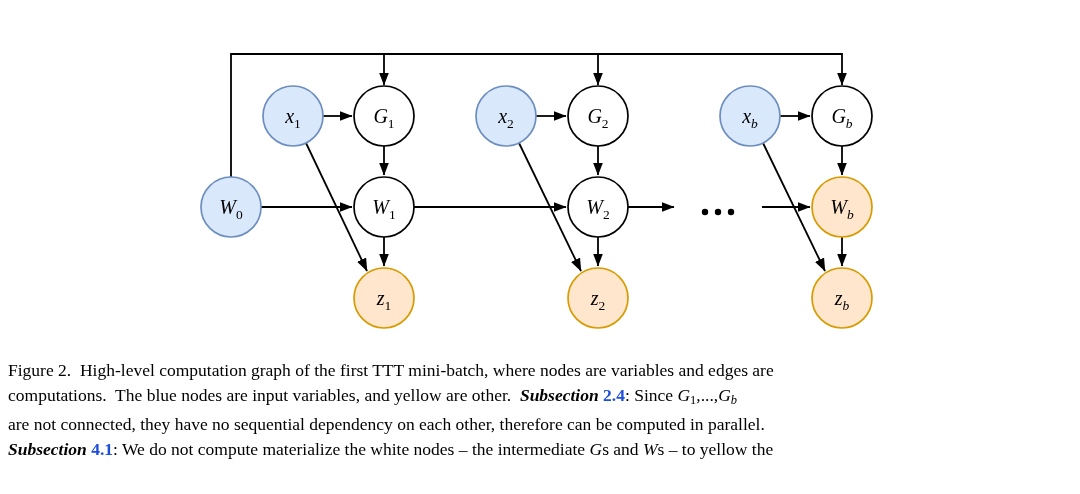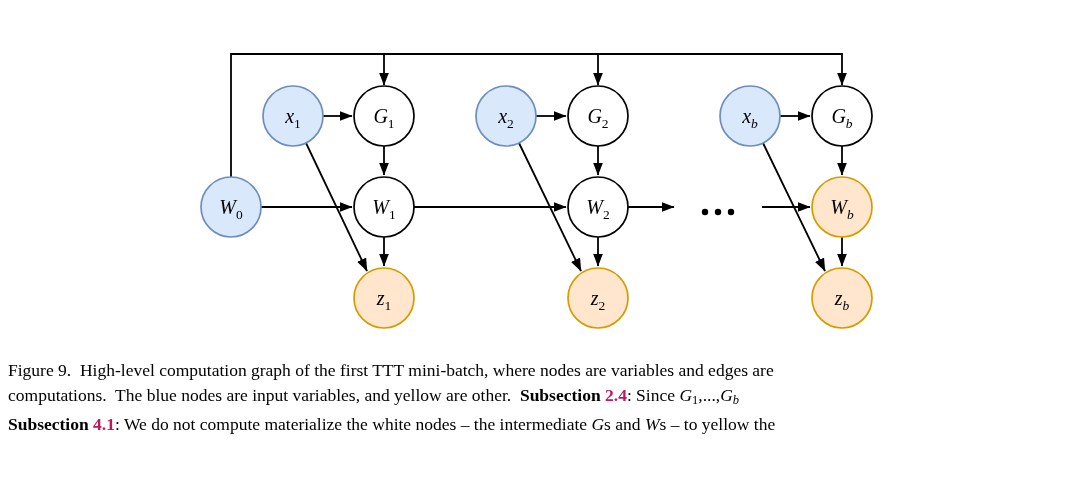--- a/index.html
+++ b/index.html
@@ -26,22 +26,22 @@
     left: 8px;
     top: 358px;
     width: 1070px;
     font-size: 17.5px;
     line-height: 24.6px;
     color: #000000;
   }
   .cap-line {
     white-space: pre;
   }
-  .seg-b  { font-weight: bold; }
-  .seg-bl { font-weight: bold; color: #be185d; }
+  .seg-b  { font-weight: bold; font-style: italic; }
+  .seg-bl { font-weight: bold; color: #1d4ed8; }
   .seg-i  { font-style: italic; }
   .seg-sub  { font-size: 12.5px; vertical-align: -3px; }
   .seg-is   { font-size: 12.5px; vertical-align: -3px; font-style: italic; }
   .node-label { pointer-events: none; }
 </style>
 </head>
 <body>
 
 <div id="figure-wrap">
   <svg id="diagram-svg" width="1080" height="352" viewBox="0 0 1080 352">
@@ -126,17 +126,18 @@
         </g>
       </g>
     <g id="ellipsis-layer">
         <circle cx="705" cy="212" r="3.2" fill="#000000"></circle>
         <circle cx="718" cy="212" r="3.2" fill="#000000"></circle>
         <circle cx="731" cy="212" r="3.2" fill="#000000"></circle>
       </g>
   </svg>
 
   <div id="caption">
-      <div class="cap-line"><span>Figure 9.  High-level computation graph of the first TTT mini-batch, where nodes are variables and edges are</span></div>
+      <div class="cap-line"><span>Figure 2.  High-level computation graph of the first TTT mini-batch, where nodes are variables and edges are</span></div>
       <div class="cap-line"><span>computations.  The blue nodes are input variables, and yellow are other.  </span><span class="seg-b">Subsection </span><span class="seg-bl">2.4</span><span>: Since </span><span class="seg-i">G</span><span class="seg-sub">1</span><span>,...,</span><span class="seg-i">G</span><span class="seg-is">b</span></div>
+      <div class="cap-line"><span>are not connected, they have no sequential dependency on each other, therefore can be computed in parallel.</span></div>
       <div class="cap-line"><span class="seg-b">Subsection </span><span class="seg-bl">4.1</span><span>: We do not compute materialize the white nodes – the intermediate </span><span class="seg-i">G</span><span>s and </span><span class="seg-i">W</span><span>s – to yellow the</span></div>
     </div>
 </div>
 
 </body></html>

